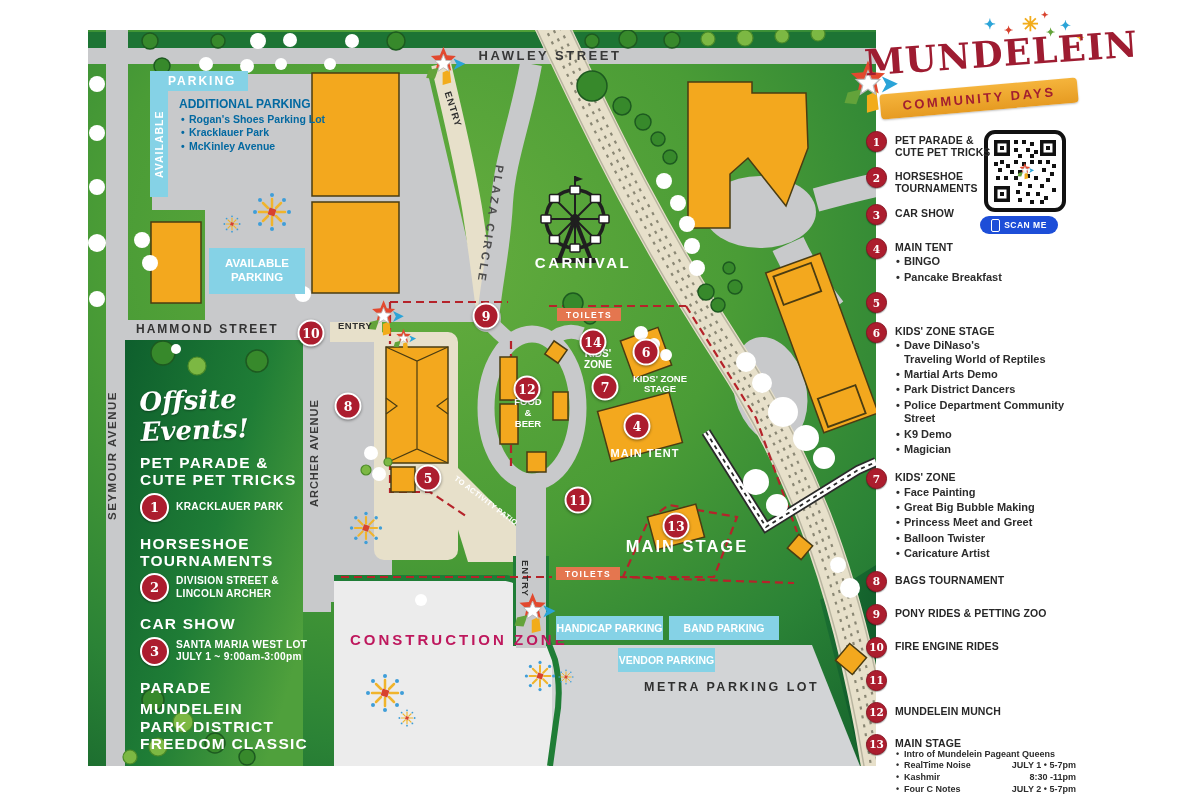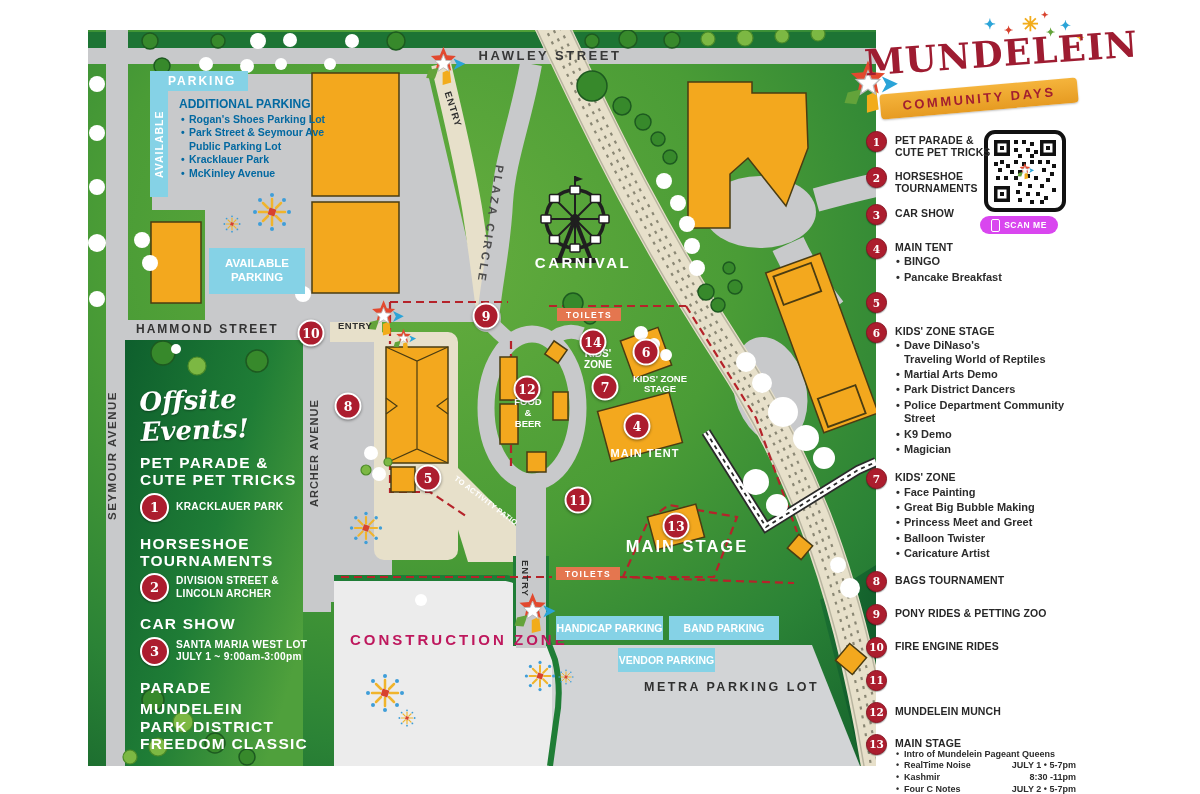--- a/index.html
+++ b/index.html
@@ -48,21 +48,21 @@
               color:#9e1c31;transform:rotate(-4deg);letter-spacing:1px;}
   .ribbon{position:absolute;left:44px;top:66px;width:198px;height:25px;border-radius:4px;
           background:linear-gradient(#f5b43c,#e69b22);transform:rotate(-5deg);
           display:flex;align-items:center;justify-content:center;
           font-weight:bold;font-size:13px;letter-spacing:2.5px;color:#a21e30;
           box-shadow:0 1px 2px rgba(0,0,0,.25);}
   .deco{position:absolute;font-weight:bold;}
   
   .qrwrap{position:absolute;left:984px;top:130px;}
   .scanme{position:absolute;left:980px;top:216px;width:78px;height:18px;border-radius:10px;
-          background:#d946ef;color:#fff;display:flex;align-items:center;justify-content:center;
+          background:#1d4ed8;color:#fff;display:flex;align-items:center;justify-content:center;
           gap:4px;font-size:8.5px;font-weight:bold;letter-spacing:.5px;}
   .phone-ic{display:inline-block;width:7px;height:11px;border:1.5px solid #fff;border-radius:2px;}
   
   .legend{position:absolute;left:866px;top:131px;width:218px;}
   .li{display:flex;gap:8px;}
   .lbadge{flex:0 0 auto;width:19px;height:19px;border-radius:50%;background:#ac1d2e;
           color:#fff;font:bold 10.5px "DejaVu Serif",serif;display:flex;align-items:center;
           justify-content:center;box-shadow:0 1px 1px rgba(0,0,0,.35);border:1px solid #8c1524;}
   .li-body{padding-top:3px;}
   .lt span{display:block;font-size:10.5px;font-weight:bold;color:#272727;line-height:1.15;letter-spacing:.1px;}
@@ -402,22 +402,20 @@
 <div class="bluebox" style="left:150px;top:91px;width:18px;height:106px;font-size:10.5px;letter-spacing:1px;">
   <span class="vtext" style="height:100px;">AVAILABLE</span>
 </div>
 <div class="bluebox" style="left:209px;top:248px;width:96px;height:46px;font-size:11.5px;line-height:1.2;flex-direction:column;">
   <span>AVAILABLE</span>
   <span>PARKING</span>
 </div>
 <div class="addl">
   <div class="t">ADDITIONAL PARKING</div>
   <div class="i">Rogan's Shoes Parking Lot</div>
-  <div class="i">Park Street &amp; Seymour Ave
-Public Parking Lot</div>
   <div class="i">Kracklauer Park</div>
   <div class="i">McKinley Avenue</div>
 </div>
 
 <div class="mk" style="left:637px;top:426px;">
       <span>4</span>
     </div>
 <div class="mk" style="left:428px;top:478px;">
       <span>5</span>
     </div>

